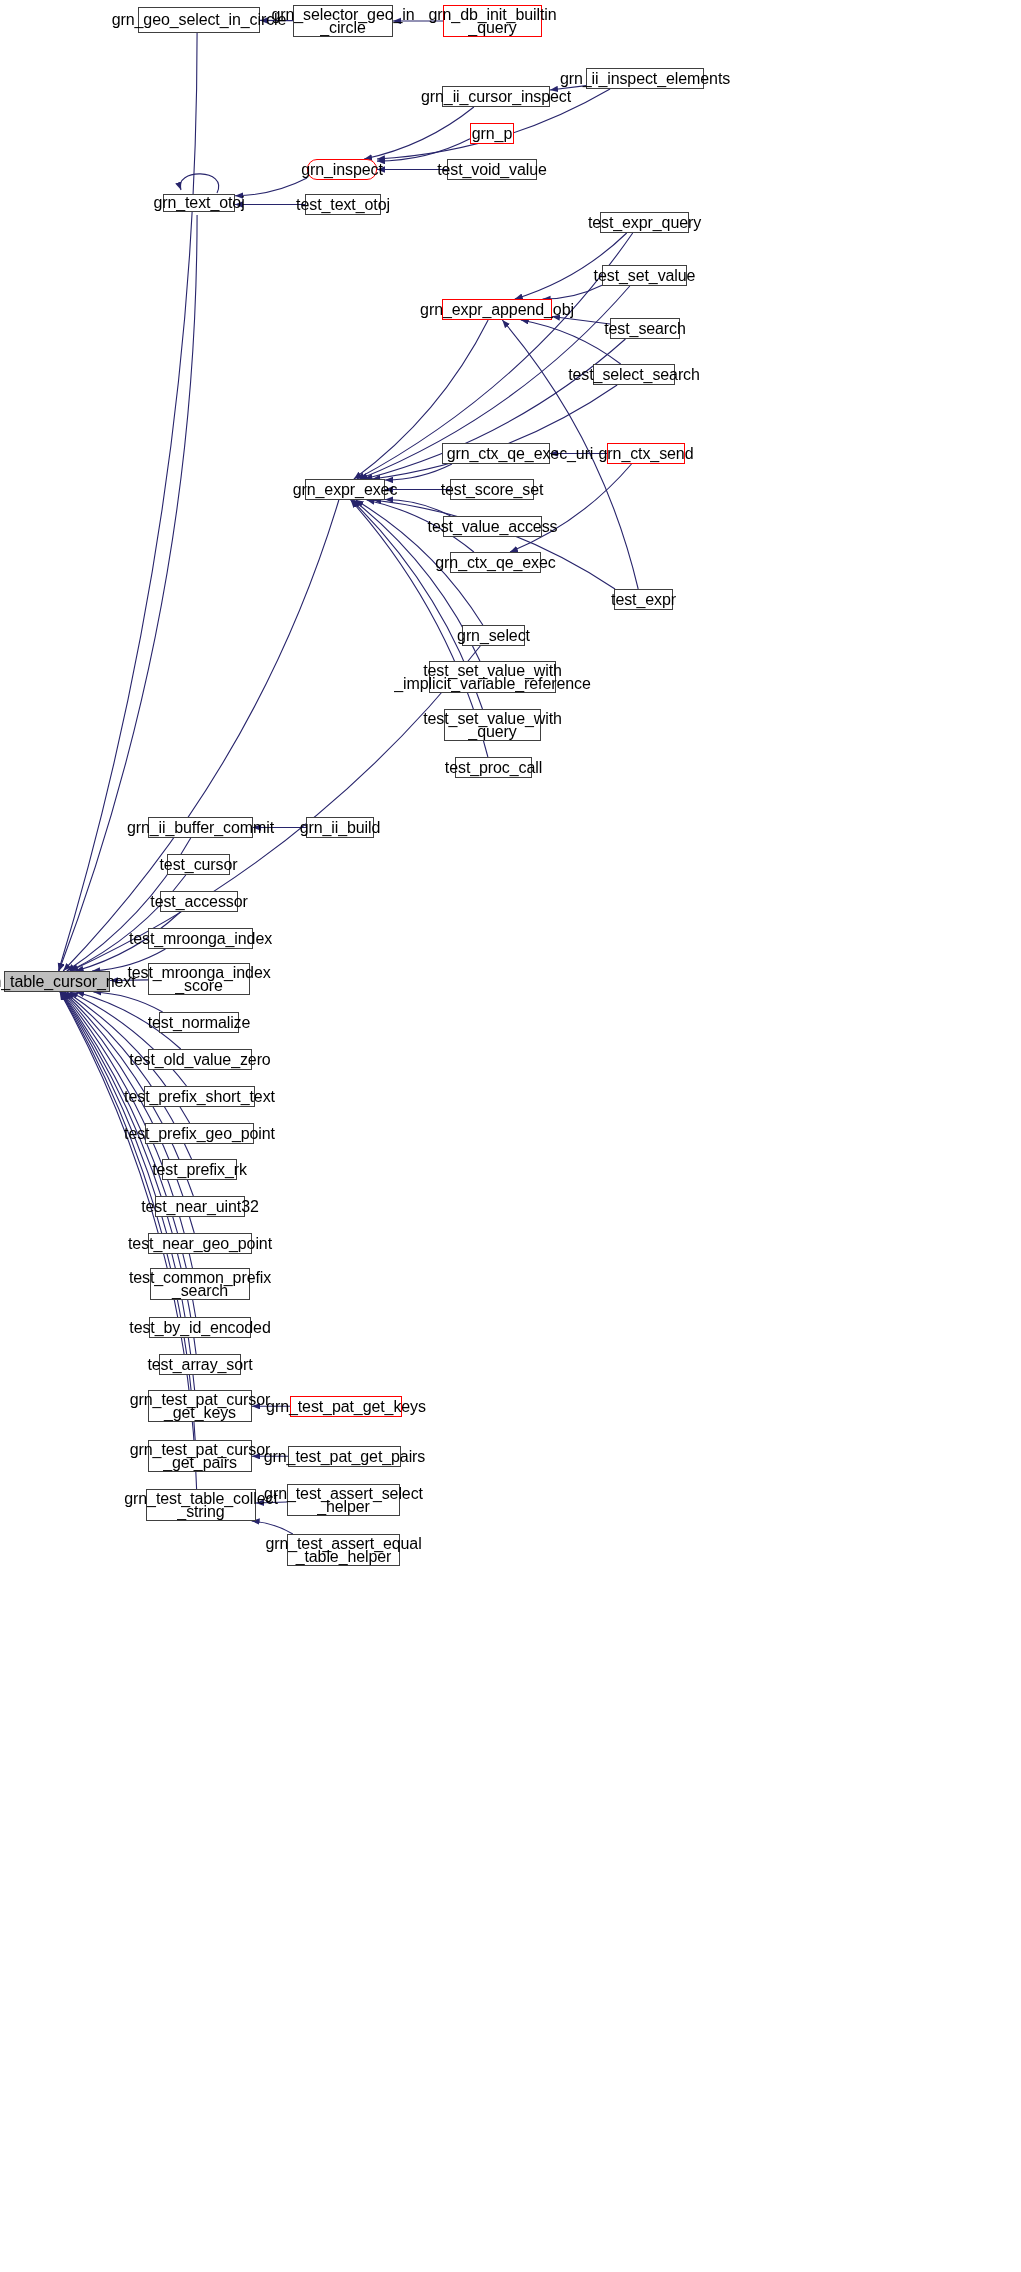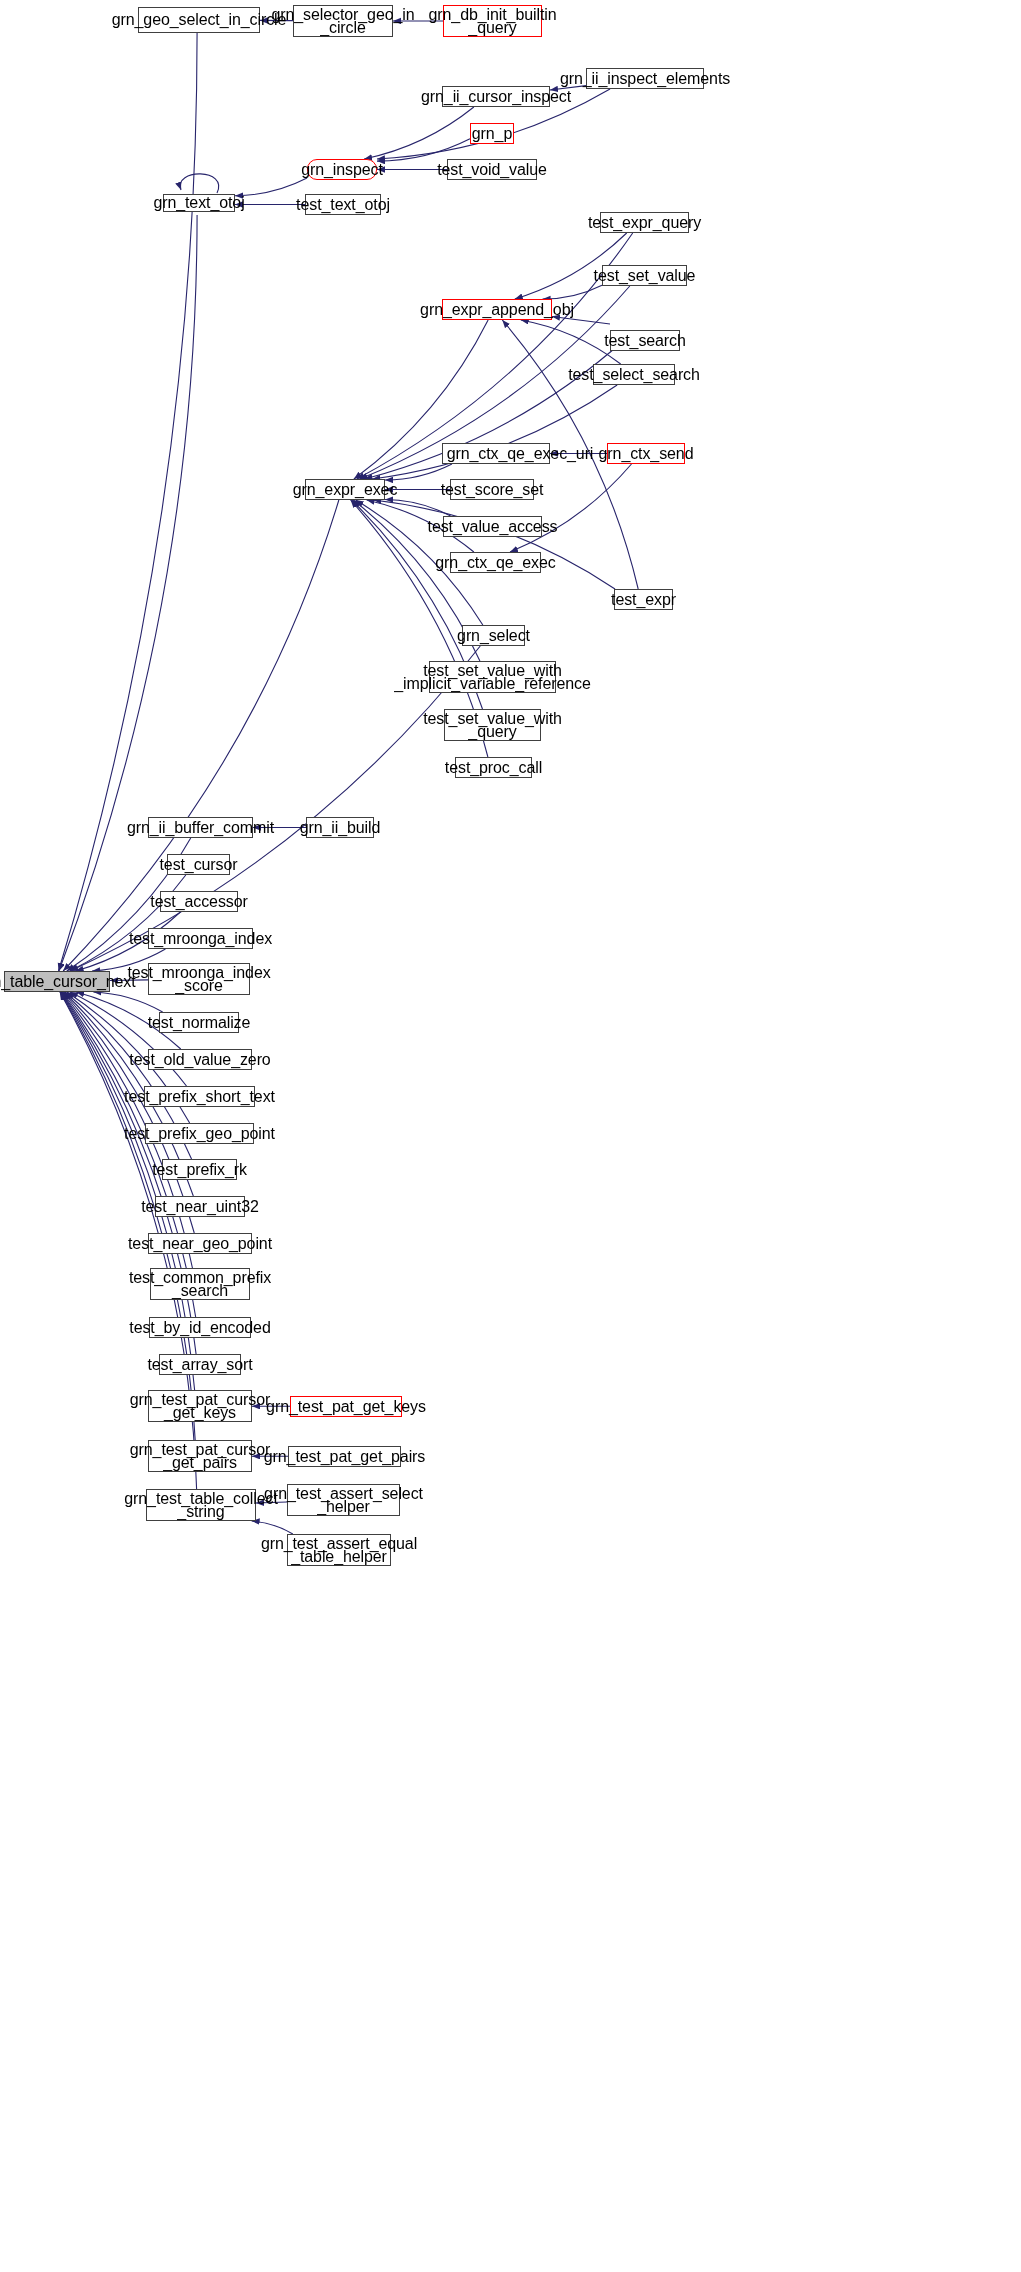--- a/index.html
+++ b/index.html
@@ -100,21 +100,21 @@
       <div class="node" style="left: 586px; top: 68px; width: 118px; height: 21px;">grn_ii_inspect_elements</div>
       <div class="node" style="left: 442px; top: 86px; width: 108px; height: 21px;">grn_ii_cursor_inspect</div>
       <div class="node red" style="left: 470px; top: 123px; width: 44px; height: 21px;">grn_p</div>
       <div class="node red" style="left: 307px; top: 159px; width: 70px; height: 21px; border-radius: 10px;">grn_inspect</div>
       <div class="node" style="left: 447px; top: 159px; width: 90px; height: 21px;">test_void_value</div>
       <div class="node" style="left: 163px; top: 194px; width: 72px; height: 18px;">grn_text_otoj</div>
       <div class="node" style="left: 305px; top: 194px; width: 76px; height: 21px;">test_text_otoj</div>
       <div class="node" style="left: 600px; top: 212px; width: 89px; height: 21px;">test_expr_query</div>
       <div class="node" style="left: 602px; top: 265px; width: 85px; height: 21px;">test_set_value</div>
       <div class="node red" style="left: 442px; top: 299px; width: 110px; height: 21px;">grn_expr_append_obj</div>
-      <div class="node" style="left: 610px; top: 318px; width: 70px; height: 21px; margin-top: 12px;">test_search</div>
+      <div class="node" style="left: 610px; top: 318px; width: 70px; height: 21px;">test_search</div>
       <div class="node" style="left: 593px; top: 364px; width: 82px; height: 21px;">test_select_search</div>
       <div class="node" style="left: 442px; top: 443px; width: 108px; height: 21px; padding-left: 48px;">grn_ctx_qe_exec_uri</div>
       <div class="node red" style="left: 607px; top: 443px; width: 78px; height: 21px;">grn_ctx_send</div>
       <div class="node" style="left: 305px; top: 479px; width: 80px; height: 21px;">grn_expr_exec</div>
       <div class="node" style="left: 450px; top: 479px; width: 84px; height: 21px;">test_score_set</div>
       <div class="node" style="left: 443px; top: 516px; width: 99px; height: 21px;">test_value_access</div>
       <div class="node" style="left: 450px; top: 552px; width: 91px; height: 21px;">grn_ctx_qe_exec</div>
       <div class="node" style="left: 614px; top: 589px; width: 59px; height: 21px;">test_expr</div>
       <div class="node" style="left: 462px; top: 625px; width: 63px; height: 21px;">grn_select</div>
       <div class="node" style="left: 429px; top: 661px; width: 127px; height: 32px;">test_set_value_with
@@ -143,17 +143,17 @@
       <div class="node" style="left: 148px; top: 1390px; width: 104px; height: 32px;">grn_test_pat_cursor
 _get_keys</div>
       <div class="node red" style="left: 290px; top: 1396px; width: 112px; height: 21px;">grn_test_pat_get_keys</div>
       <div class="node" style="left: 148px; top: 1440px; width: 104px; height: 32px;">grn_test_pat_cursor
 _get_pairs</div>
       <div class="node" style="left: 288px; top: 1446px; width: 113px; height: 21px;">grn_test_pat_get_pairs</div>
       <div class="node" style="left: 146px; top: 1489px; width: 110px; height: 32px;">grn_test_table_collect
 _string</div>
       <div class="node" style="left: 287px; top: 1484px; width: 113px; height: 32px;">grn_test_assert_select
 _helper</div>
-      <div class="node" style="left: 287px; top: 1534px; width: 104px; height: 32px;">grn_test_assert_equal
+      <div class="node" style="left: 287px; top: 1534px; width: 113px; height: 32px;">grn_test_assert_equal
 _table_helper</div>
       <div class="node root" style="left: 4px; top: 971px; width: 106px; height: 21px;">grn_table_cursor_next</div>
     </div>
 </div>
 
 </body></html>

